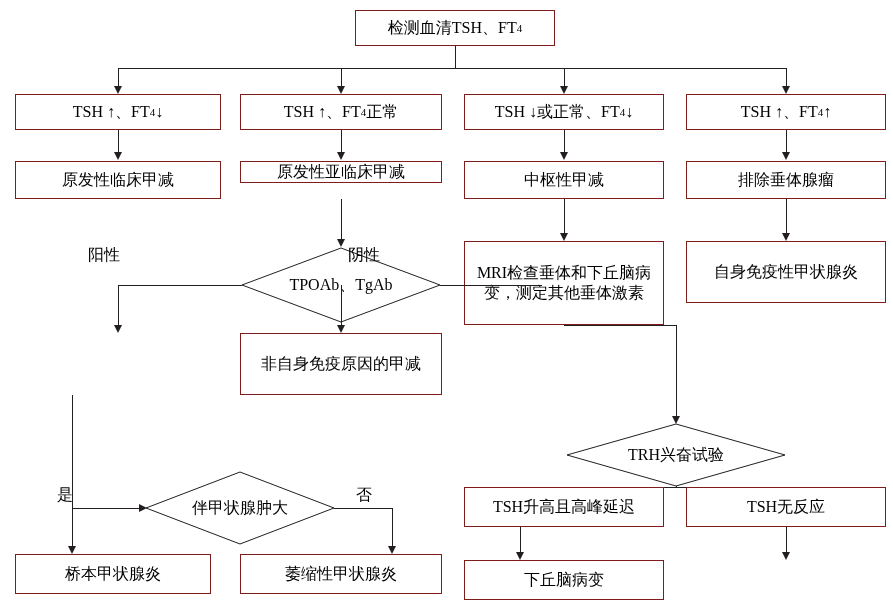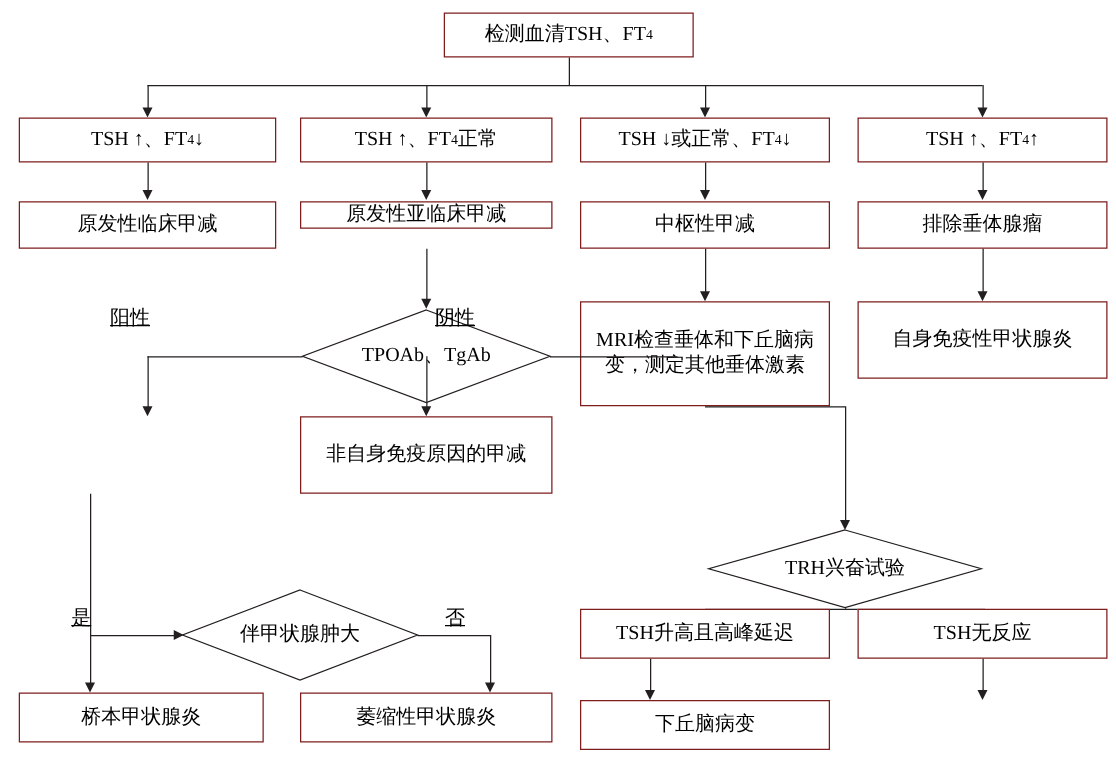--- a/index.html
+++ b/index.html
@@ -54,21 +54,20 @@
     text-align: center;
     font-size: 16px;
     line-height: 1.25;
     white-space: pre-line;
   }
   .edge-label {
     position: absolute;
     font-size: 16px;
     line-height: 1;
     white-space: nowrap;
-    text-decoration: underline;
   }
   .ln {
     position: absolute;
     background: #231f20;
   }
   .ln.h { height: 1px; }
   .ln.v { width: 1px; }
   .arrow {
     position: absolute;
     width: 0;

